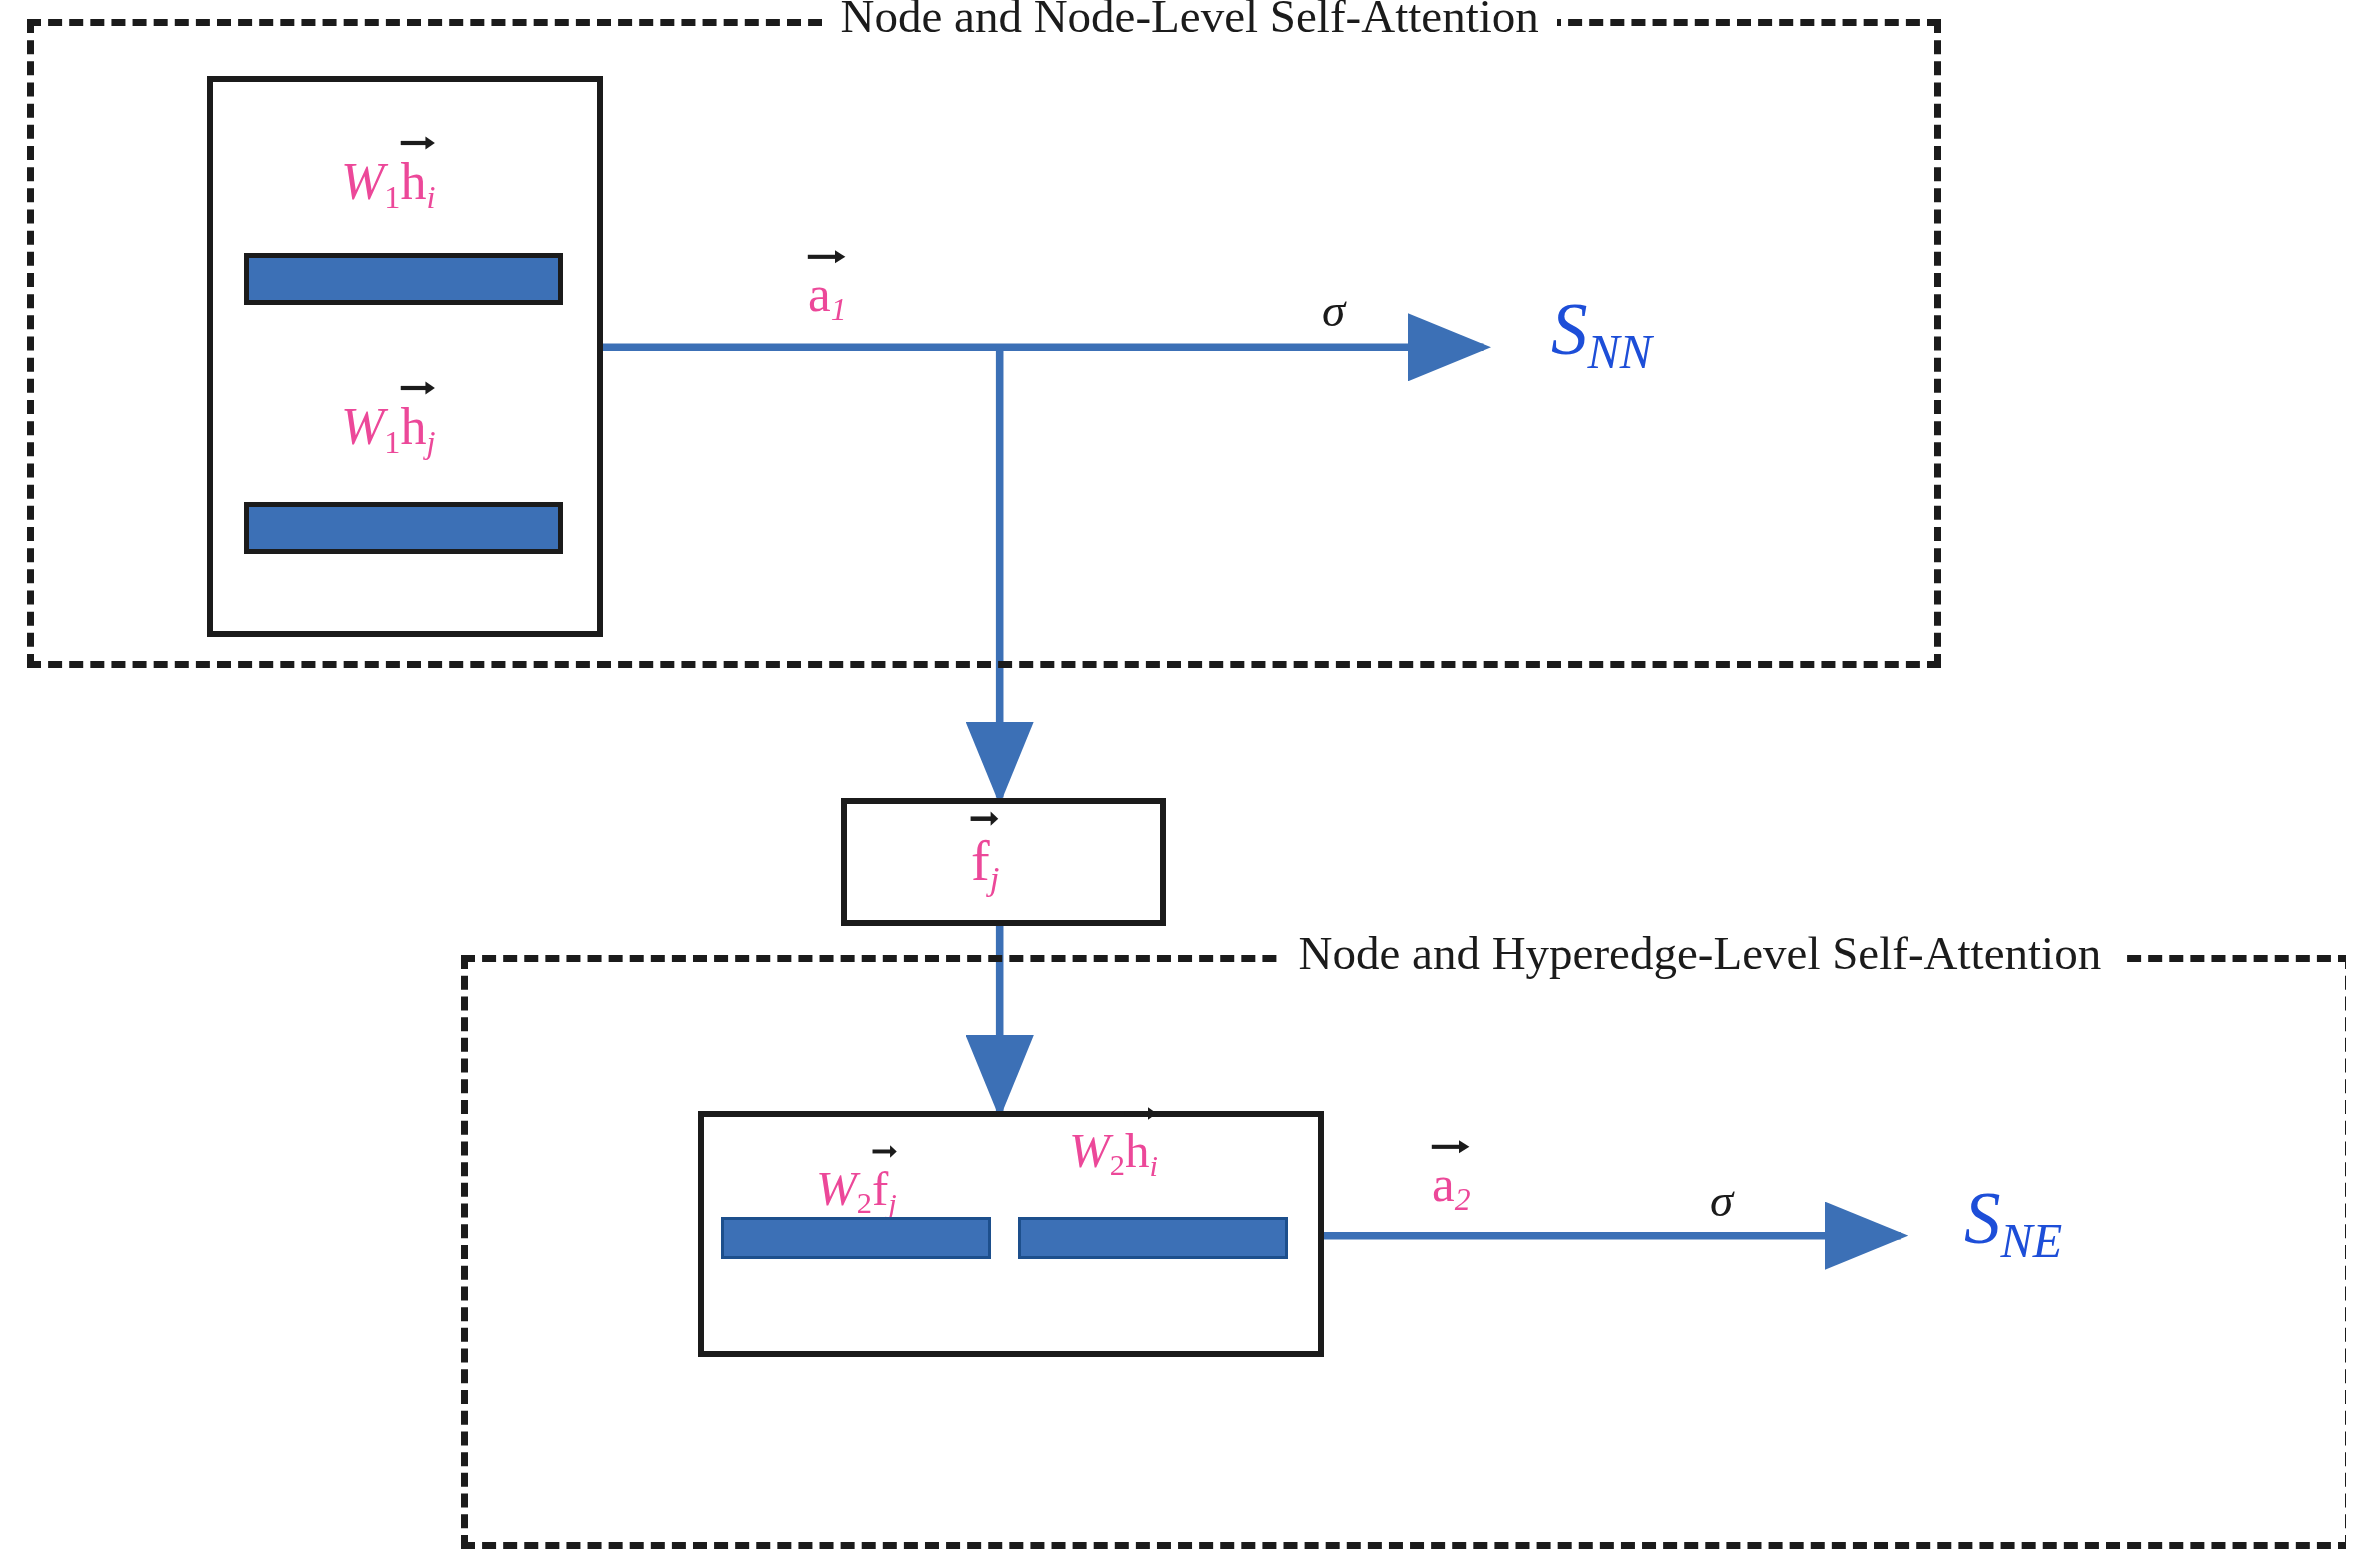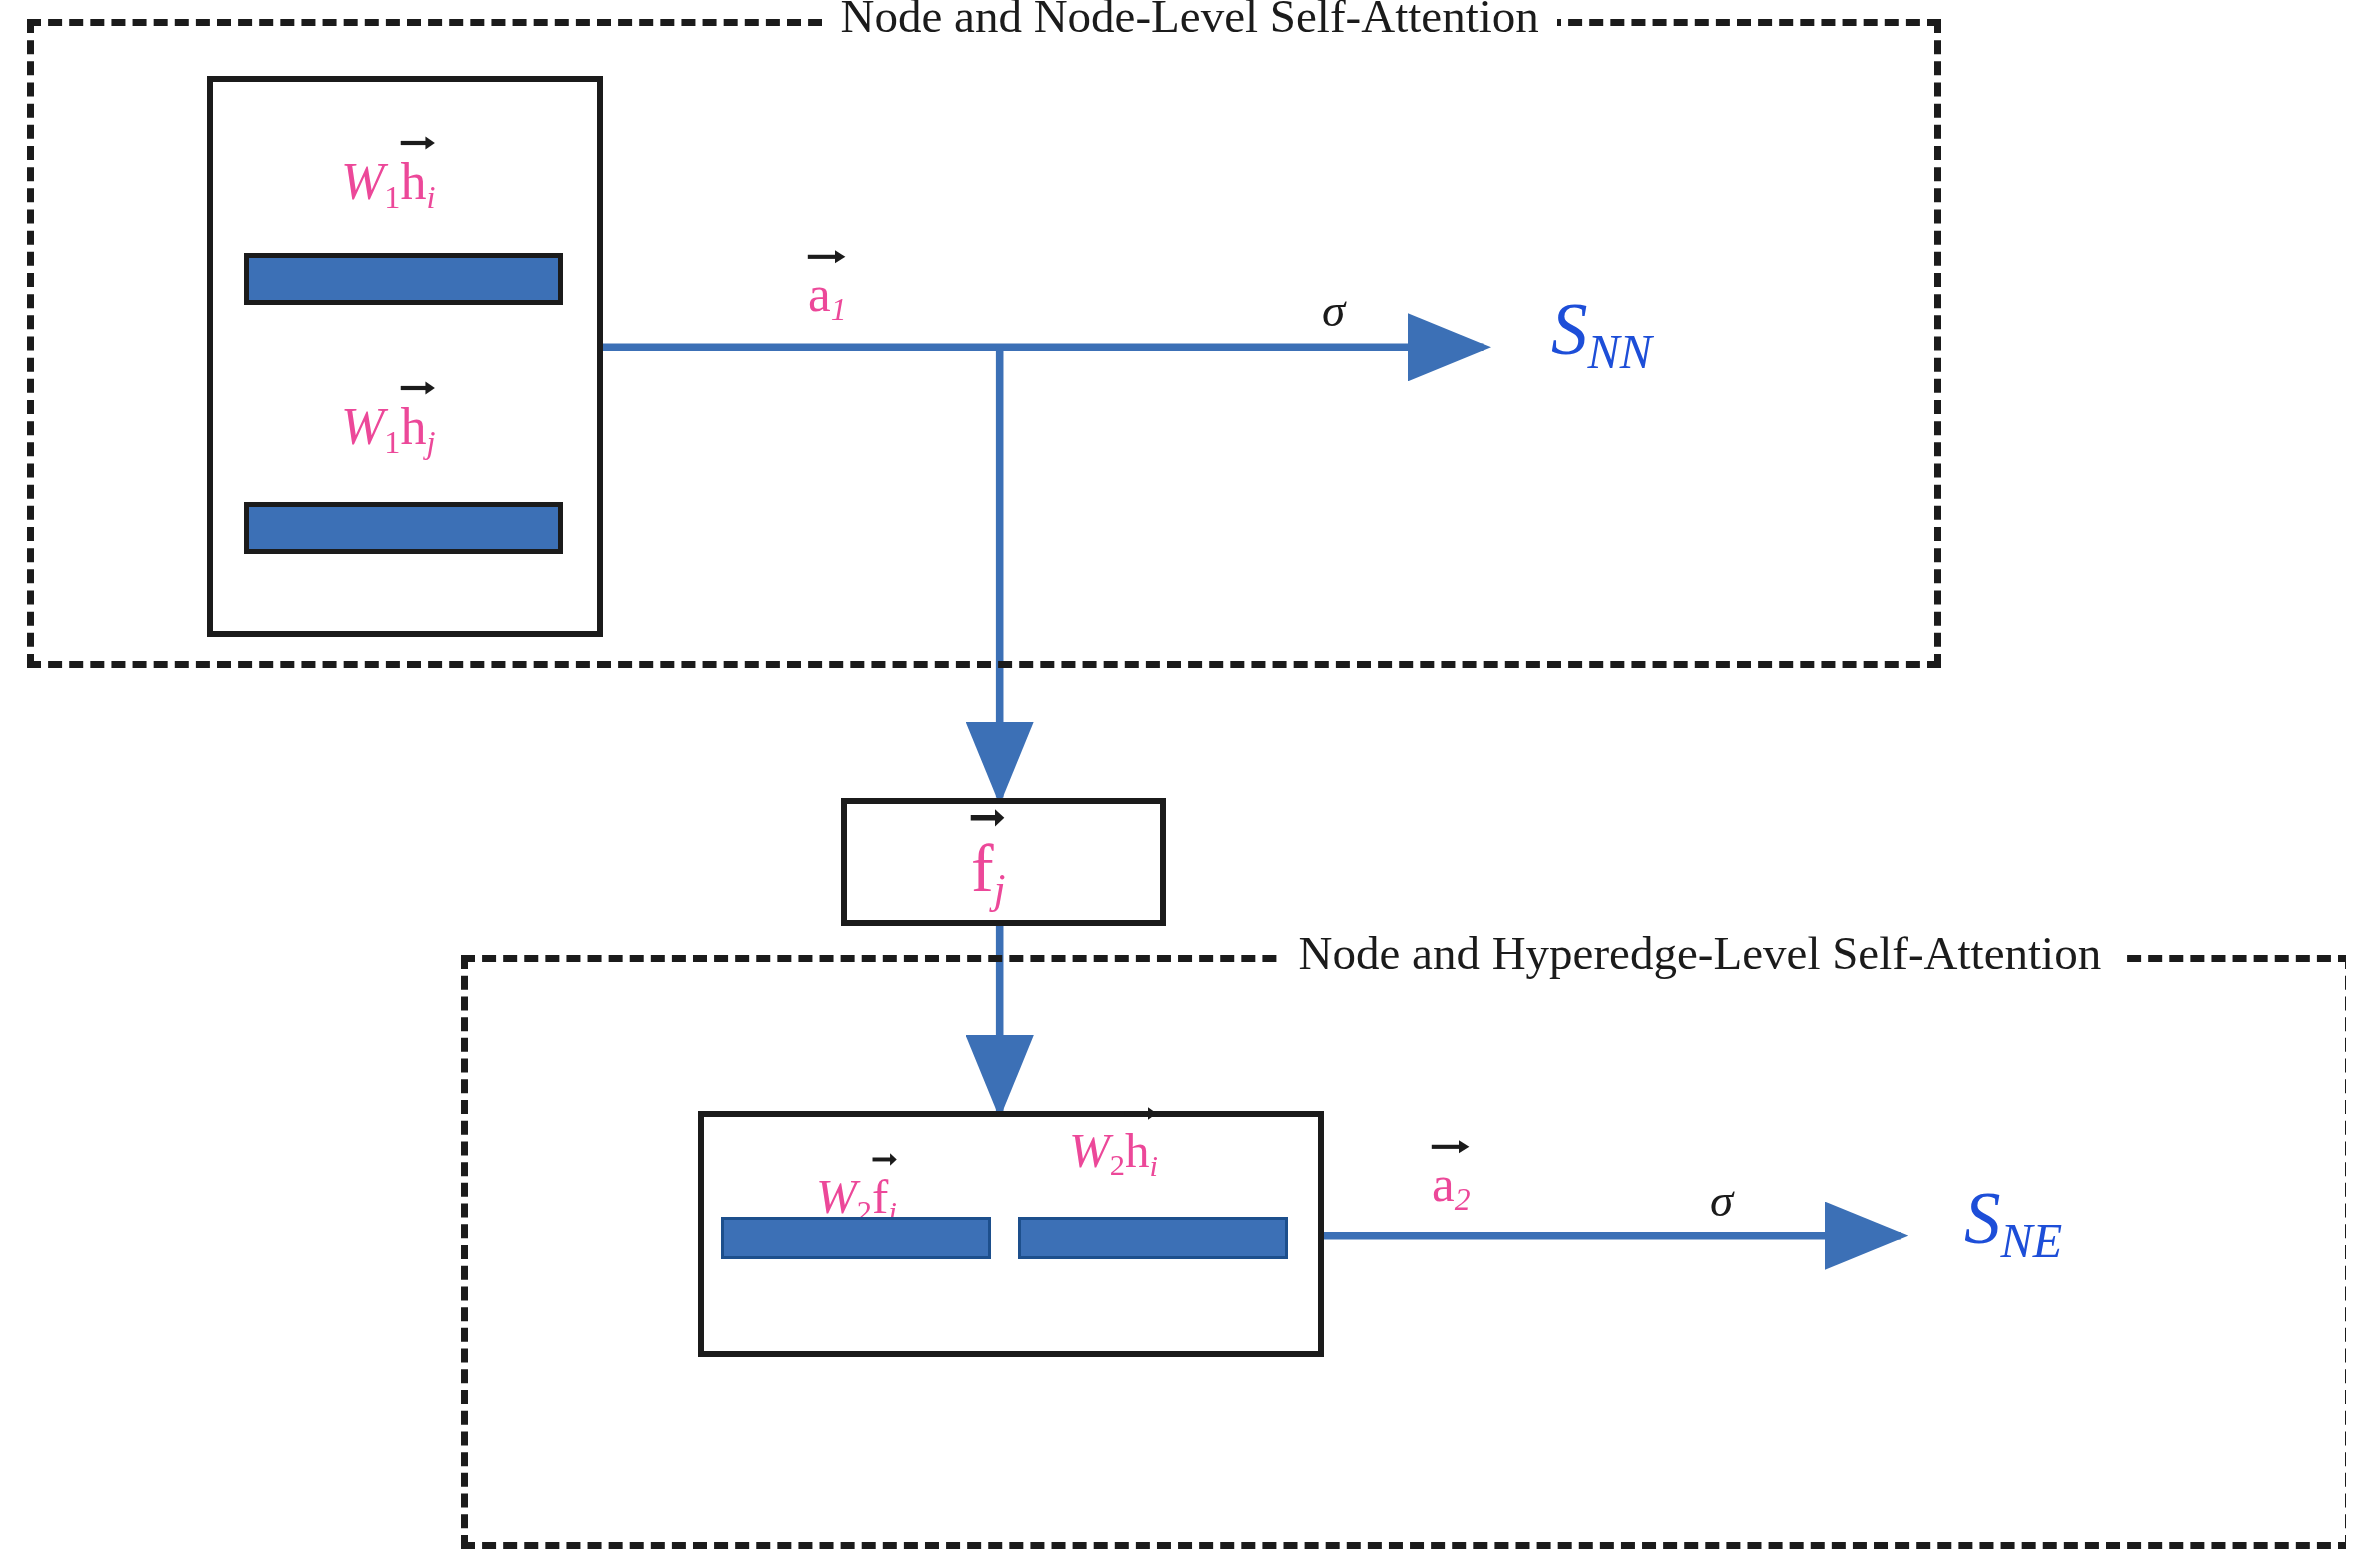--- a/index.html
+++ b/index.html
@@ -190,36 +190,36 @@
   </div>
 
   <div class="sigma" style="left:1322px; top:287px;">σ</div>
 
   <div class="out-label" style="left:1551px; top:293px;">
     <span>S</span><sub>NN</sub>
   </div>
 
   <div class="solid-box" style="left:841px; top:798px; width:325px; height:128px;"></div>
 
-  <div class="mlabel" style="left:971px; top:826px; font-size:68px;">
+  <div class="mlabel" style="left:971px; top:826px; font-size:56px;">
     <span class="vec"><span class="arrowbar">
           <svg viewBox="0 0 100 26" preserveAspectRatio="none">
             <path d="M2,15 L78,15" stroke="#1b1b1b" stroke-width="7" fill="none"></path>
             <path d="M70,4 L96,15 L70,26 z" fill="#1b1b1b"></path>
           </svg>
         </span>f<sub>j</sub></span>
   </div>
 
   <div class="dashed-region" style="left:461px; top:955px; width:1891px; height:594px;"></div>
 
   <div class="region-title" style="left:1280px; top:930px;">Node and Hyperedge-Level Self-Attention</div>
 
   <div class="solid-box" style="left:698px; top:1111px; width:626px; height:246px;"></div>
 
-  <div class="mlabel" style="left:816px; top:1158px; font-size:49px;margin-top:8px;">
+  <div class="mlabel" style="left:816px; top:1158px; font-size:49px;">
     <span class="it">W</span><sub class="up">2</sub><span class="vec"><span class="arrowbar">
           <svg viewBox="0 0 100 26" preserveAspectRatio="none">
             <path d="M2,15 L78,15" stroke="#1b1b1b" stroke-width="7" fill="none"></path>
             <path d="M70,4 L96,15 L70,26 z" fill="#1b1b1b"></path>
           </svg>
         </span>f<sub>j</sub></span>
   </div>
 
   <div class="mlabel" style="left:1069px; top:1120px; font-size:49px;">
     <span class="it">W</span><sub class="up">2</sub><span class="vec"><span class="arrowbar">

